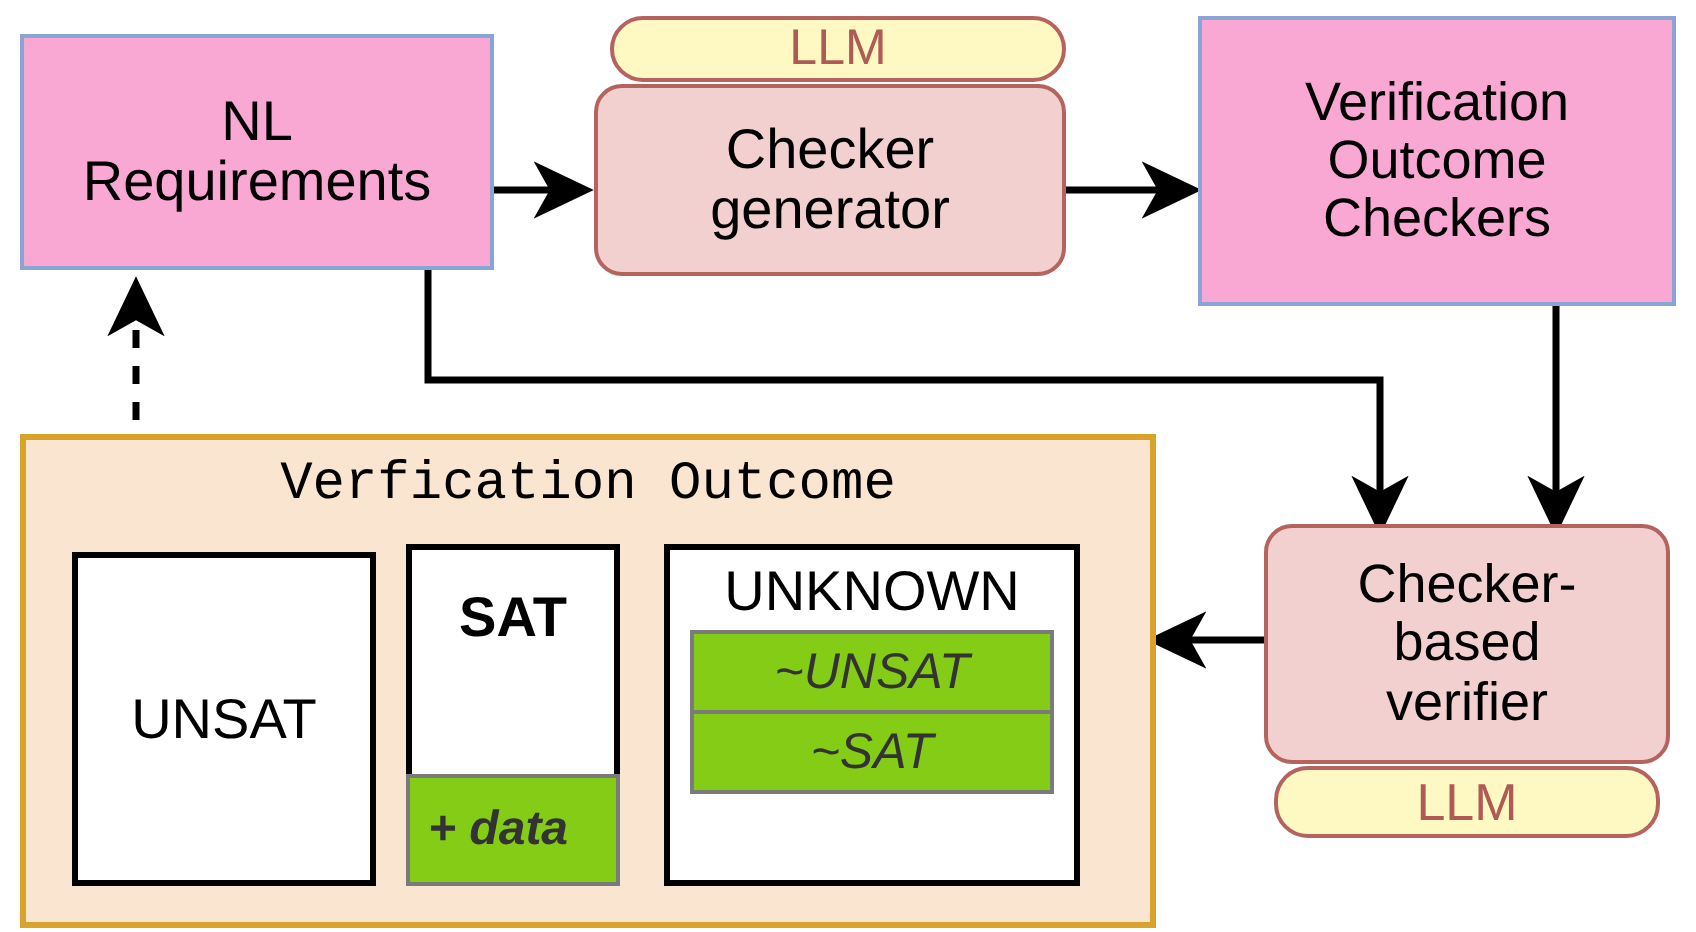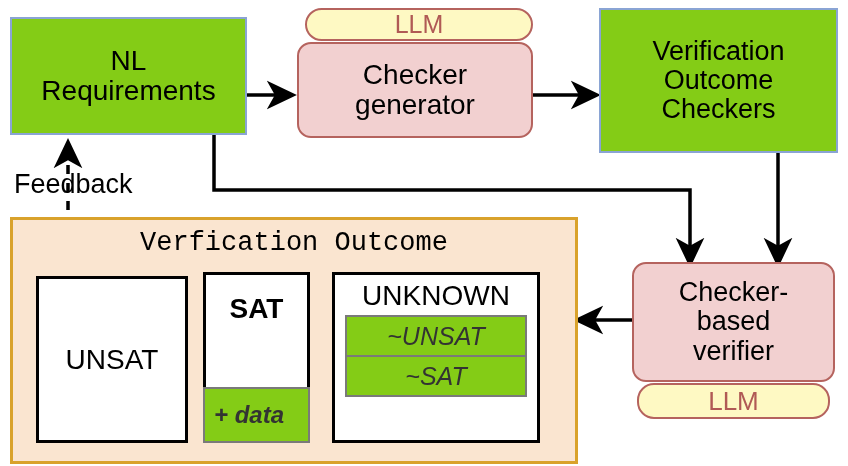--- a/index.html
+++ b/index.html
@@ -5,21 +5,21 @@
   html,body{margin:0;padding:0;background:#ffffff;}
   body{width:848px;height:466px;overflow:hidden;
        font-family:"Liberation Sans","DejaVu Sans",sans-serif;}
   #stage{position:relative;width:848px;height:466px;background:#fff;}
 
   .node{position:absolute;box-sizing:border-box;display:flex;
         align-items:center;justify-content:center;text-align:center;
         line-height:1.08;}
 
   
-  .blue{background:#84cc16;border:2px solid #8aa4d4;color:#000;}
+  .blue{background:#f9a8d4;border:2px solid #8aa4d4;color:#000;}
 
   
   .pink{background:#f2d0d0;border:2.5px solid #b5635e;border-radius:14px;color:#000;}
 
   
   .pill{background:#fef9c3;border:2.5px solid #b5635e;border-radius:17px;
         color:#b05a55;}
 
   
   .panel{background:#fae5d0;border:3px solid #d9a22b;}
@@ -124,15 +124,14 @@
   </div>
 
   <div class="obox" style="left:332px;top:272px;width:208px;height:171px;">
     <div class="obox-label" style="font-size:28px;padding-top:5px;">UNKNOWN</div>
     <div style="padding:3px 10px 9px 10px;">
       <div class="sub" style="height:42px;font-size:25px;">~UNSAT</div>
       <div class="sub" style="height:42px;font-size:25px;margin-top:-2px;">~SAT</div>
     </div>
   </div>
 
-  <div class="lbl" style="left:14px;top:169px;font-size:27px;">Feedback</div>
 
 </div>
 
 </body></html>

